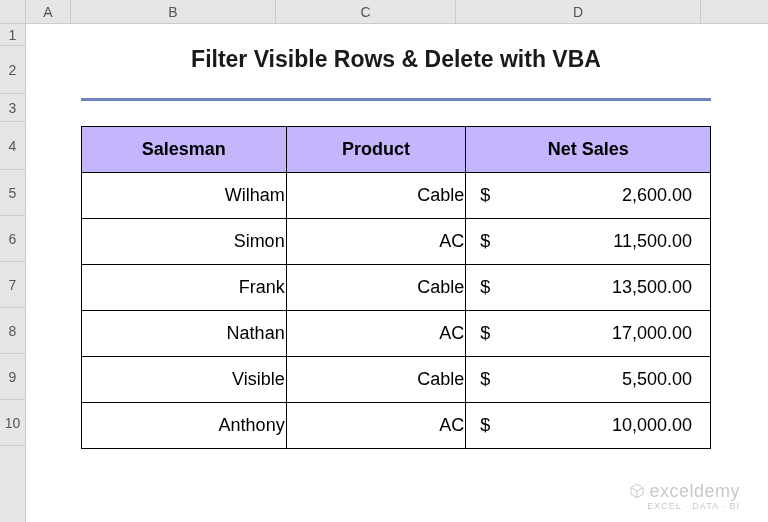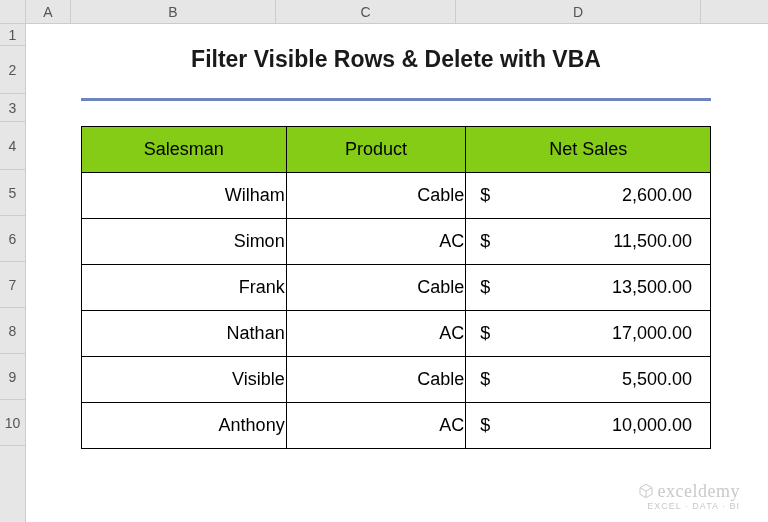--- a/index.html
+++ b/index.html
@@ -80,22 +80,22 @@
     width: 630px;
     border-collapse: collapse;
   }
   .data-table th, .data-table td {
     border: 1.5px solid #000;
     height: 46px;
     font-size: 18px;
     vertical-align: middle;
   }
   .data-table th {
-    background: #84cc16;
-    font-weight: 400;
+    background: #c4b5fd;
+    font-weight: 700;
     text-align: center;
   }
   .data-table td.center {
     text-align: right;
   }
   .data-table td.money {
     padding: 0 18px 0 14px;
   }
   .money-wrap {
     display: flex;
@@ -111,21 +111,20 @@
     right: 28px;
     bottom: 10px;
     text-align: right;
     color: #c9c9c9;
     font-size: 12px;
     line-height: 1.1;
   }
   .watermark .logo {
     font-size: 18px;
     letter-spacing: 0.5px;
-    font-family: Liberation Serif, serif;
   }
   .watermark .logo .cube {
     display: inline-block;
     transform: translateY(2px);
     margin-right: 4px;
   }
   .watermark .tag {
     font-size: 9px;
     letter-spacing: 1px;
   }

